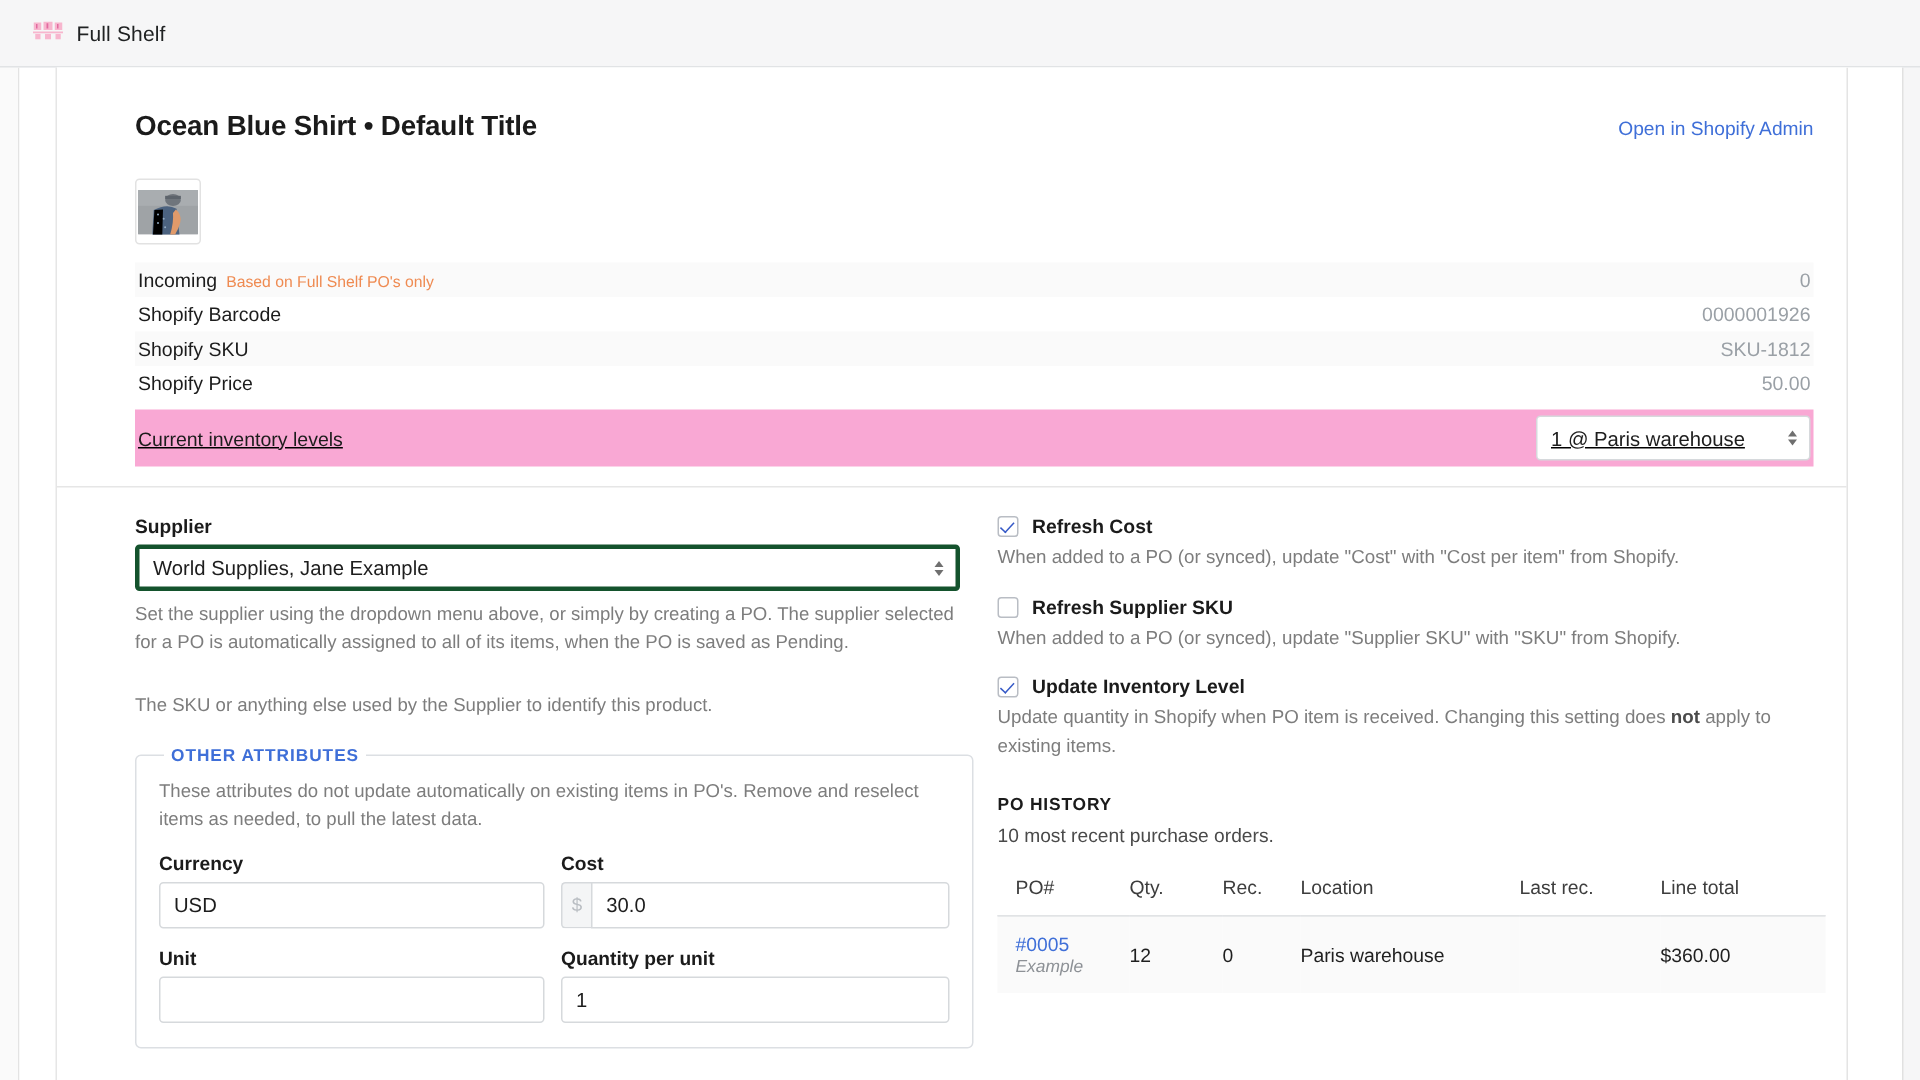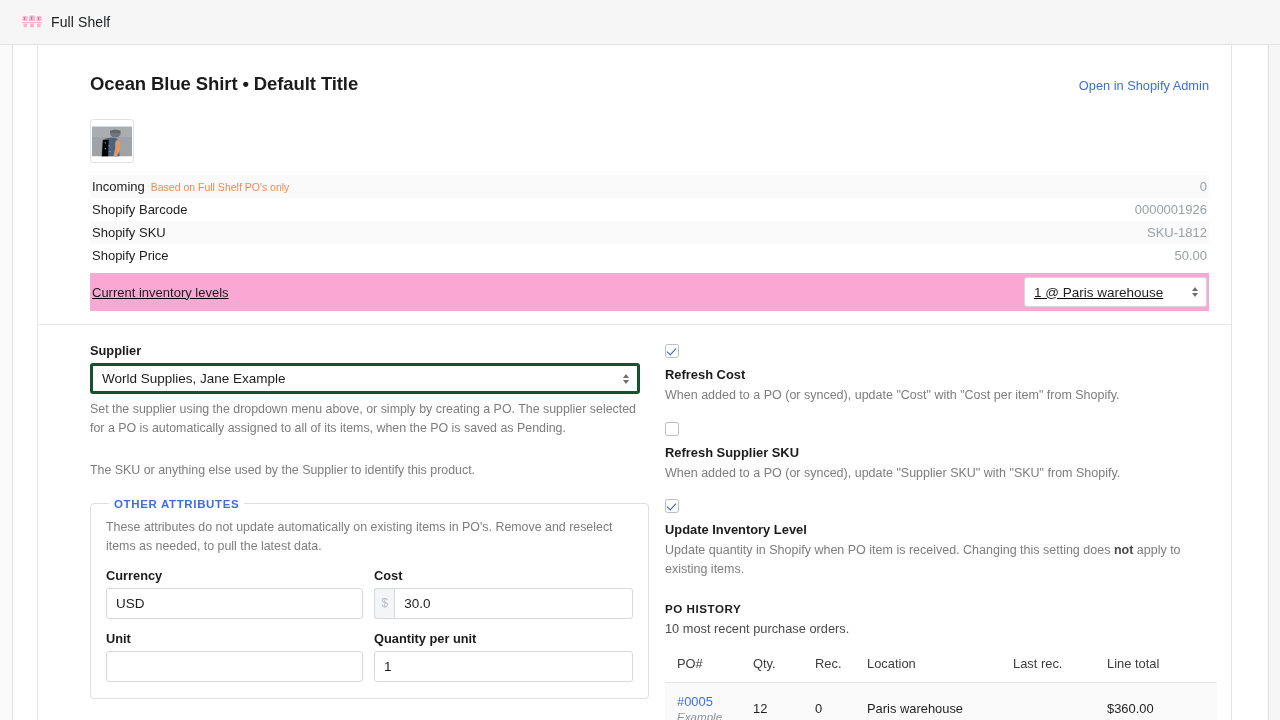--- a/index.html
+++ b/index.html
@@ -16,21 +16,21 @@
   
   .topbar {
     height: 45px;
     background: #f6f6f7;
     border-bottom: 1px solid #e1e3e5;
     display: flex;
     align-items: center;
     padding-left: 22px;
     position: relative;
   }
-  .brand { display: flex; align-items: center; gap: 9px; }
+  .brand { display: flex; align-items: flex-start; gap: 9px; }
   .brand-logo {
     width: 20px; height: 14px;
     display: block;
   }
   .brand-name {
     font-size: 14px;
     color: #202223;
     letter-spacing: .1px;
   }
 
@@ -249,21 +249,21 @@
     border-radius: 3px 0 0 3px;
     background: #f4f5f6;
     color: #b9bdc2;
     font-size: 12.5px;
     display: flex; align-items: center; justify-content: center;
   }
   .input-group .input { border-radius: 0 3px 3px 0; }
 
   
   .check-block { margin-bottom: 16px; }
-  .check-head { display: flex; align-items: flex-start; gap: 9px; flex-direction: column; }
+  .check-head { display: flex; align-items: flex-start; gap: 9px; }
   .cbox {
     width: 14px; height: 14px; flex: 0 0 14px;
     border: 1px solid #b9bdc4;
     border-radius: 2.5px;
     background: #fff;
     position: relative;
     margin-top: 1px;
     cursor: pointer;
   }
   .cbox.checked::after {

